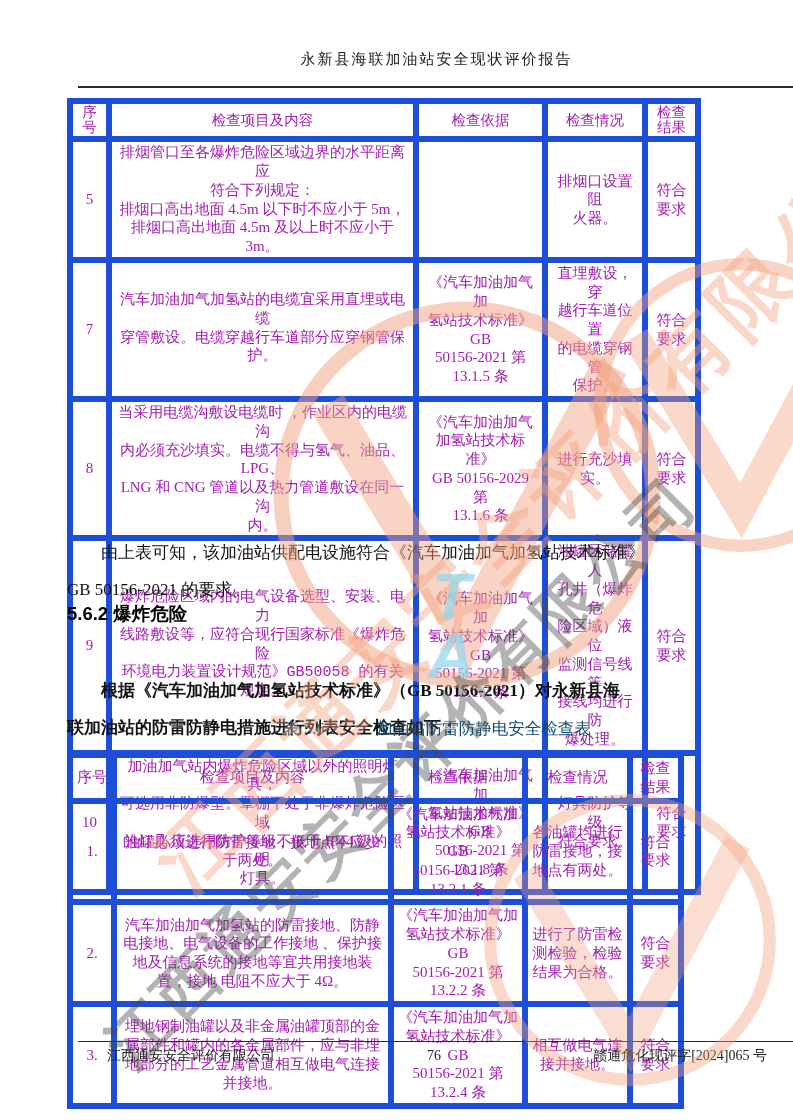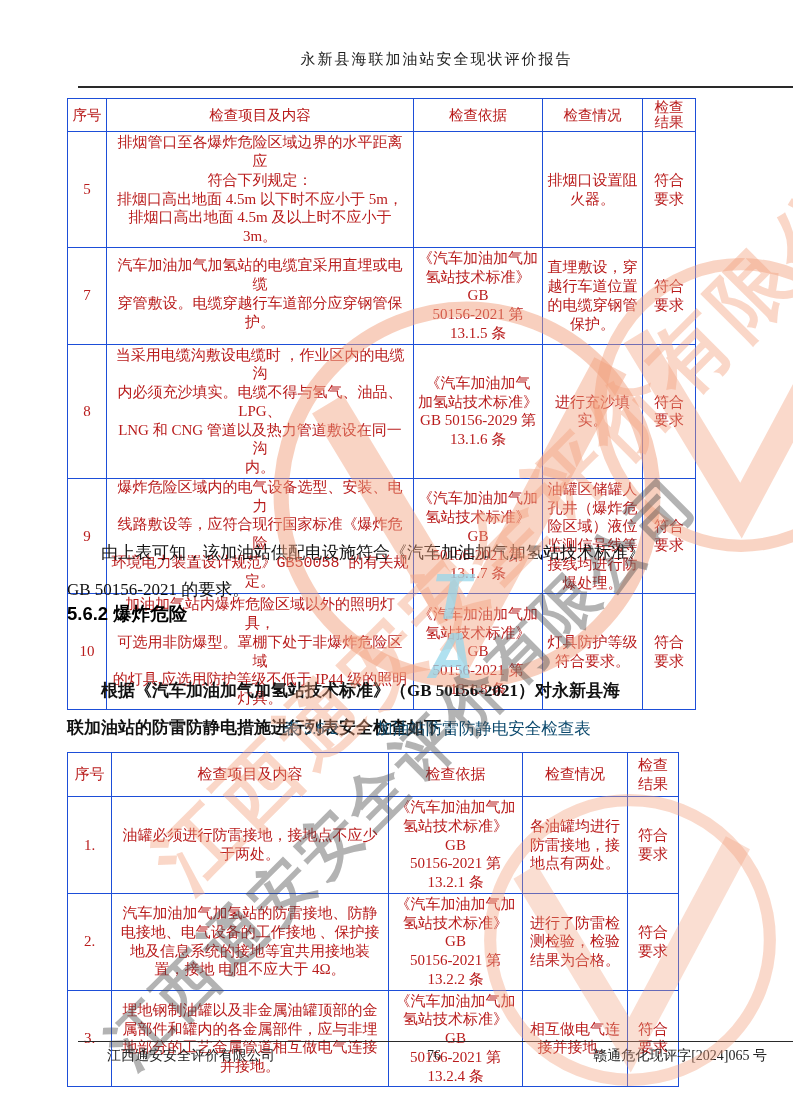--- a/index.html
+++ b/index.html
@@ -19,24 +19,24 @@
     top:86px; left:38px; width:717px; height:0;
     border-top:2px solid #2a2a2a;
   }
 
   
   table.doc {
     position:absolute; border-collapse:collapse; table-layout:fixed;
     background:transparent;
   }
   table.doc td, table.doc th {
-    border:1px solid #1d4ed8; padding:1px 4px;
+    border:6px solid #1d4ed8; padding:1px 4px;
     font-weight:normal; font-size:15px; line-height:1.25;
     text-align:center; vertical-align:middle;
-    white-space:pre-line; overflow:hidden; color:#b91c1c;
+    white-space:pre-line; overflow:hidden; color:#a21caf;
   }
   #table1 { left:67px; top:98px; width:628px; }
   #table2 { left:67px; top:752px; width:611px; }
   #table1 tr.hdr { height:30px; }
   #table1 tr.hdr td { font-size:14.5px; line-height:1.05; }
   #table2 tr.hdr { height:44px; }
   .r-h77 { height:77px; } .r-h75 { height:75px; } .r-h72 { height:72px; }
   .r-h103 { height:103px; } .r-h80 { height:80px; }
   .r-h74 { height:74px; } .r-h70 { height:70px; } .r-h84 { height:84px; }
   td.left { text-align:left;font-family:Liberation Mono, monospace; }

